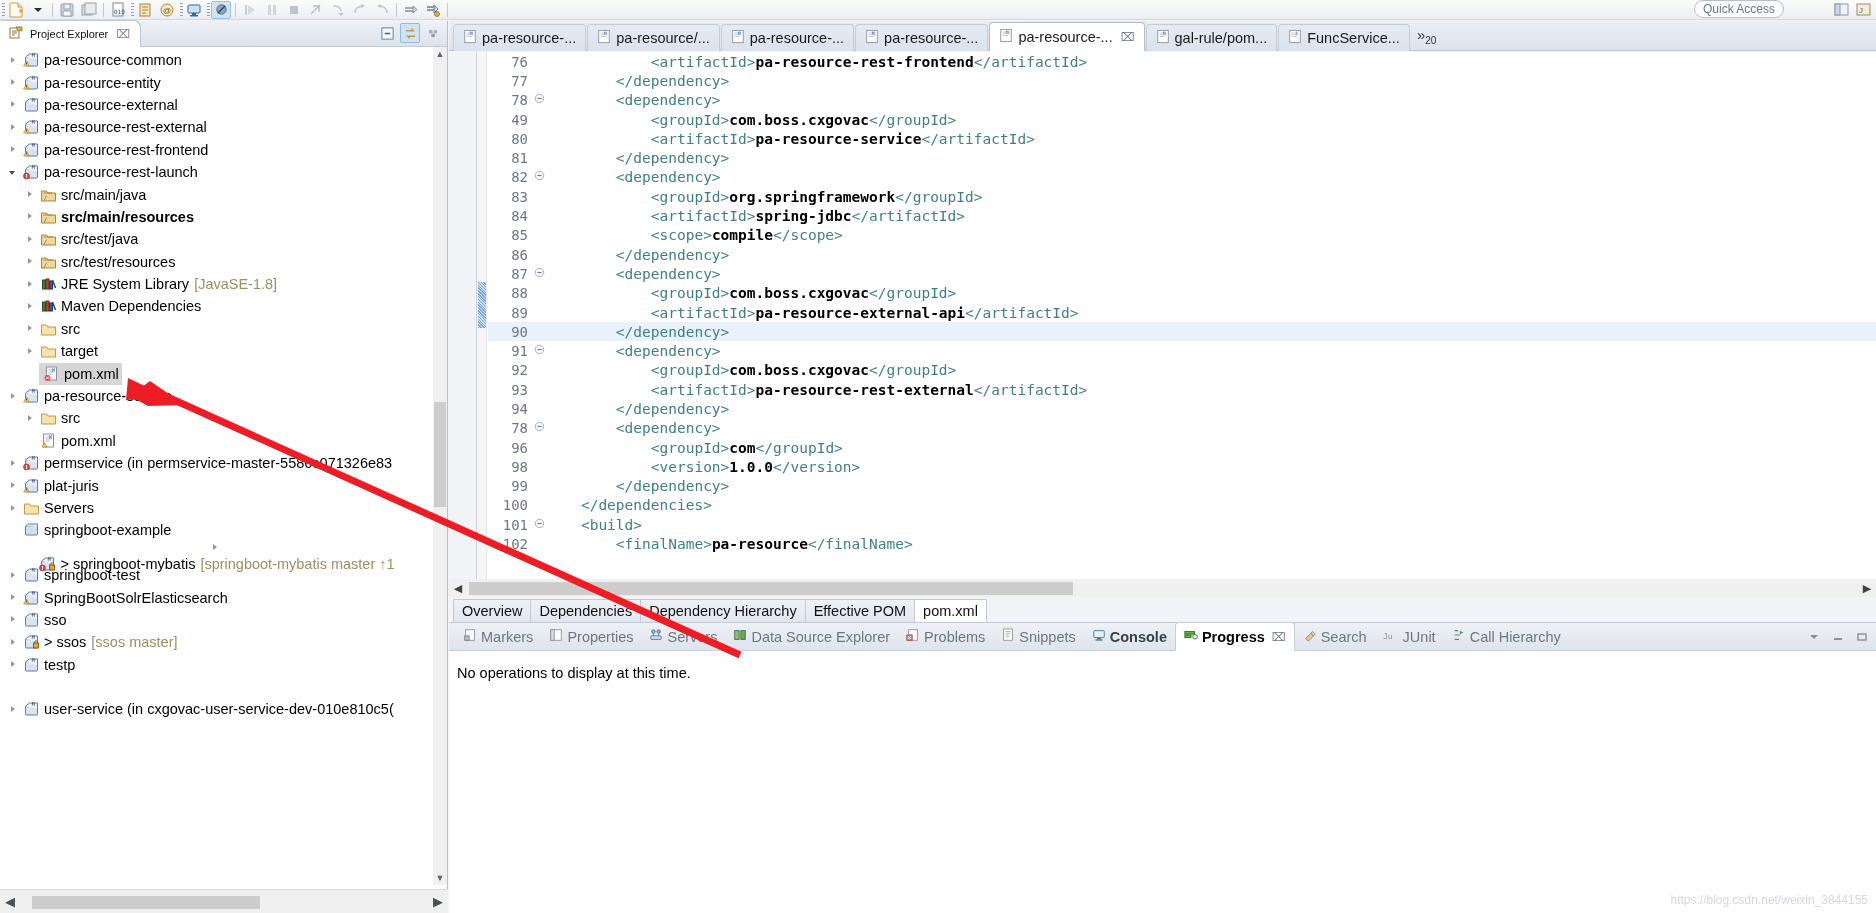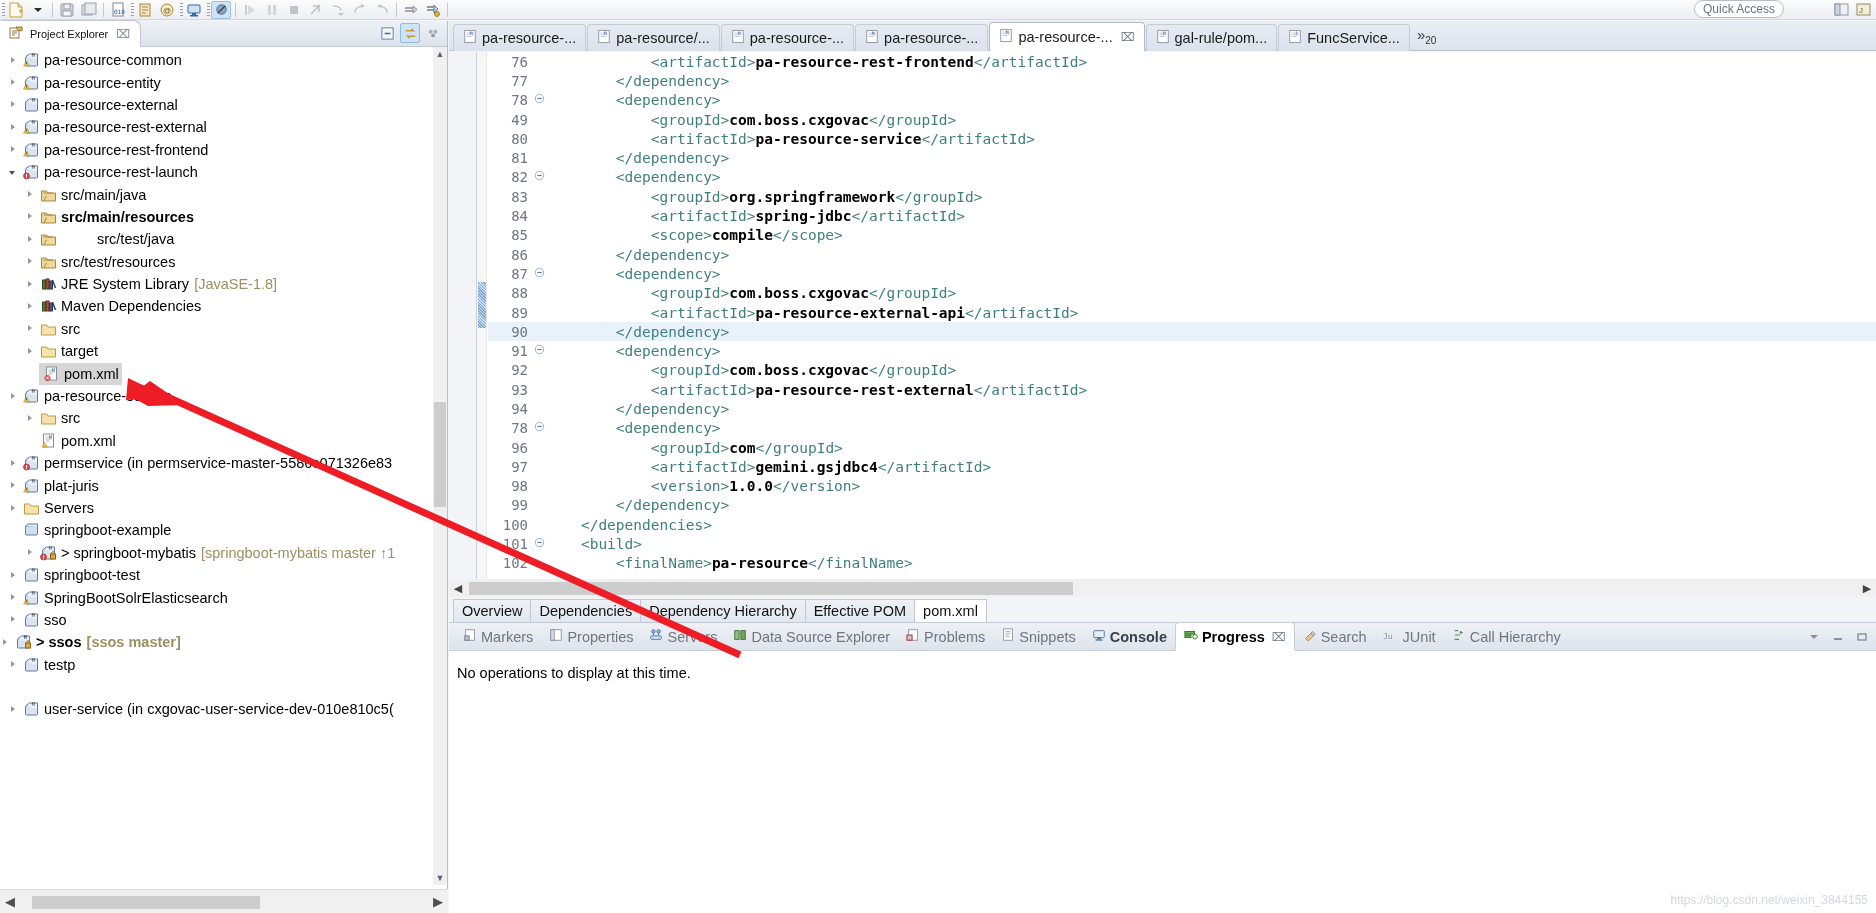--- a/index.html
+++ b/index.html
@@ -477,21 +477,21 @@
                 <path d="M1 4h5l1.5 2H15v8H1z" fill="#f0d79a" stroke="#a8873a"></path>
                 <path d="M3 6h9" stroke="#a8873a"></path>
                 <text x="3" y="12.5" font-size="6" fill="#6b5a23" font-family="monospace">/</text>
               </svg>
             </span>
             <span class="lbl">src/main/resources</span>
           </span>
         </div>
         <div class="row" style="padding-left: 25px;">
           <span class="arrow right"></span>
-          <span class="lbl-wrap" style="display: inline-flex; align-items: center; gap: 36px;">
+          <span class="lbl-wrap" style="display: inline-flex; align-items: center;">
             <span class="ic">
               <svg width="17" height="16" viewBox="0 0 16 16">
                 <path d="M1 4h5l1.5 2H15v8H1z" fill="#f0d79a" stroke="#a8873a"></path>
                 <path d="M3 6h9" stroke="#a8873a"></path>
                 <text x="3" y="12.5" font-size="6" fill="#6b5a23" font-family="monospace">/</text>
               </svg>
             </span>
             <span class="lbl">src/test/java</span>
           </span>
         </div>
@@ -661,21 +661,21 @@
           <span class="lbl-wrap" style="display: inline-flex; align-items: center;">
             <span class="ic">
               <svg width="17" height="16" viewBox="0 0 16 16">
                 <rect x="2" y="4" width="12" height="9" rx="1" fill="#cfe0f2" stroke="#5f7e9e"></rect>
                 <path d="M2 4l3-2h9v3" fill="#e3eef8" stroke="#5f7e9e"></path>
               </svg>
             </span>
             <span class="lbl">springboot-example</span>
           </span>
         </div>
-        <div class="row" style="padding-left: 25px;">
+        <div class="row" style="padding-left: 0; flex-direction: column;">
           <span class="arrow right"></span>
           <span class="lbl-wrap" style="display: inline-flex; align-items: center;">
             <span class="ic">
               <svg width="17" height="16" viewBox="0 0 16 16">
                 <rect x="2" y="5" width="12" height="9" rx="1" fill="#d9e4f0" stroke="#5d7c9e"></rect>
                <path d="M2 5l4-3h8v6" fill="#eef3f9" stroke="#5d7c9e"></path>
                <text x="8.2" y="5.4" font-size="5" fill="#2d4660" font-family="monospace">M</text>
                 <circle cx="3" cy="12" r="3" fill="#e04a4a" stroke="#8f2222" stroke-width=".6"></circle>
                 <rect x="2.5" y="10" width="1" height="2.6" fill="#fff"></rect>
                 <rect x="2.5" y="13.2" width="1" height="1" fill="#fff"></rect>
@@ -721,21 +721,21 @@
             <span class="ic">
               <svg width="17" height="16" viewBox="0 0 16 16">
                 <rect x="2" y="5" width="12" height="9" rx="1" fill="#d9e4f0" stroke="#5d7c9e"></rect>
                <path d="M2 5l4-3h8v6" fill="#eef3f9" stroke="#5d7c9e"></path>
                <text x="8.2" y="5.4" font-size="5" fill="#2d4660" font-family="monospace">M</text>
               </svg>
             </span>
             <span class="lbl">sso</span>
           </span>
         </div>
-        <div class="row" style="padding-left: 0; font-weight: bold;">
+        <div class="row" style="padding-left: 8px;">
           <span class="arrow right"></span>
           <span class="lbl-wrap" style="display: inline-flex; align-items: center;">
             <span class="ic">
               <svg width="17" height="16" viewBox="0 0 16 16">
                 <rect x="2" y="5" width="12" height="9" rx="1" fill="#d9e4f0" stroke="#5d7c9e"></rect>
                <path d="M2 5l4-3h8v6" fill="#eef3f9" stroke="#5d7c9e"></path>
                <text x="8.2" y="5.4" font-size="5" fill="#2d4660" font-family="monospace">M</text>
                 <rect x="10" y="9" width="5" height="5" fill="#e8a33d" stroke="#8a6213"></rect>
                 <path d="M11.3 9V7.6a1.3 1.3 0 012.5 0V9" fill="none" stroke="#8a6213"></path>
               </svg>
@@ -886,21 +886,20 @@
                 <path d="M3.3 5.5h4.4" stroke="#5d7f9f" stroke-width="1.2"></path>
               </svg></span><span class="src"><span style="white-space:pre">        </span><span class="tagc">&lt;dependency&gt;</span></span></div>
           <div class="code-line"><span class="ln">92</span><span class="fold"></span><span class="src"><span style="white-space:pre">            </span><span class="tagc">&lt;groupId&gt;</span><span class="valc">com.boss.cxgovac</span><span class="tagc">&lt;/groupId&gt;</span></span></div>
           <div class="code-line"><span class="ln">93</span><span class="fold"></span><span class="src"><span style="white-space:pre">            </span><span class="tagc">&lt;artifactId&gt;</span><span class="valc">pa-resource-rest-external</span><span class="tagc">&lt;/artifactId&gt;</span></span></div>
           <div class="code-line"><span class="ln">94</span><span class="fold"></span><span class="src"><span style="white-space:pre">        </span><span class="tagc">&lt;/dependency&gt;</span></span></div>
           <div class="code-line"><span class="ln">78</span><span class="fold"><svg width="11" height="11" viewBox="0 0 11 11">
                 <circle cx="5.5" cy="5.5" r="4.2" fill="#fff" stroke="#9ab4cc"></circle>
                 <path d="M3.3 5.5h4.4" stroke="#5d7f9f" stroke-width="1.2"></path>
               </svg></span><span class="src"><span style="white-space:pre">        </span><span class="tagc">&lt;dependency&gt;</span></span></div>
           <div class="code-line"><span class="ln">96</span><span class="fold"></span><span class="src"><span style="white-space:pre">            </span><span class="tagc">&lt;groupId&gt;</span><span class="valc">com</span><span class="tagc">&lt;/groupId&gt;</span></span></div>
-          <div class="code-line"><span class="ln">97</span><span class="fold"></span><span class="src"><span style="white-space:pre">            </span><span class="tagc">&lt;artifactId&gt;</span><span class="valc">gemini.gsjdbc4</span><span class="tagc">&lt;/artifactId&gt;</span></span></div>
           <div class="code-line"><span class="ln">98</span><span class="fold"></span><span class="src"><span style="white-space:pre">            </span><span class="tagc">&lt;version&gt;</span><span class="valc">1.0.0</span><span class="tagc">&lt;/version&gt;</span></span></div>
           <div class="code-line"><span class="ln">99</span><span class="fold"></span><span class="src"><span style="white-space:pre">        </span><span class="tagc">&lt;/dependency&gt;</span></span></div>
           <div class="code-line"><span class="ln">100</span><span class="fold"></span><span class="src"><span style="white-space:pre">    </span><span class="tagc">&lt;/dependencies&gt;</span></span></div>
           <div class="code-line"><span class="ln">101</span><span class="fold"><svg width="11" height="11" viewBox="0 0 11 11">
                 <circle cx="5.5" cy="5.5" r="4.2" fill="#fff" stroke="#9ab4cc"></circle>
                 <path d="M3.3 5.5h4.4" stroke="#5d7f9f" stroke-width="1.2"></path>
               </svg></span><span class="src"><span style="white-space:pre">    </span><span class="tagc">&lt;build&gt;</span></span></div>
           <div class="code-line"><span class="ln">102</span><span class="fold"></span><span class="src"><span style="white-space:pre">        </span><span class="tagc">&lt;finalName&gt;</span><span class="valc">pa-resource</span><span class="tagc">&lt;/finalName&gt;</span></span></div>
         </div>
     </div>

